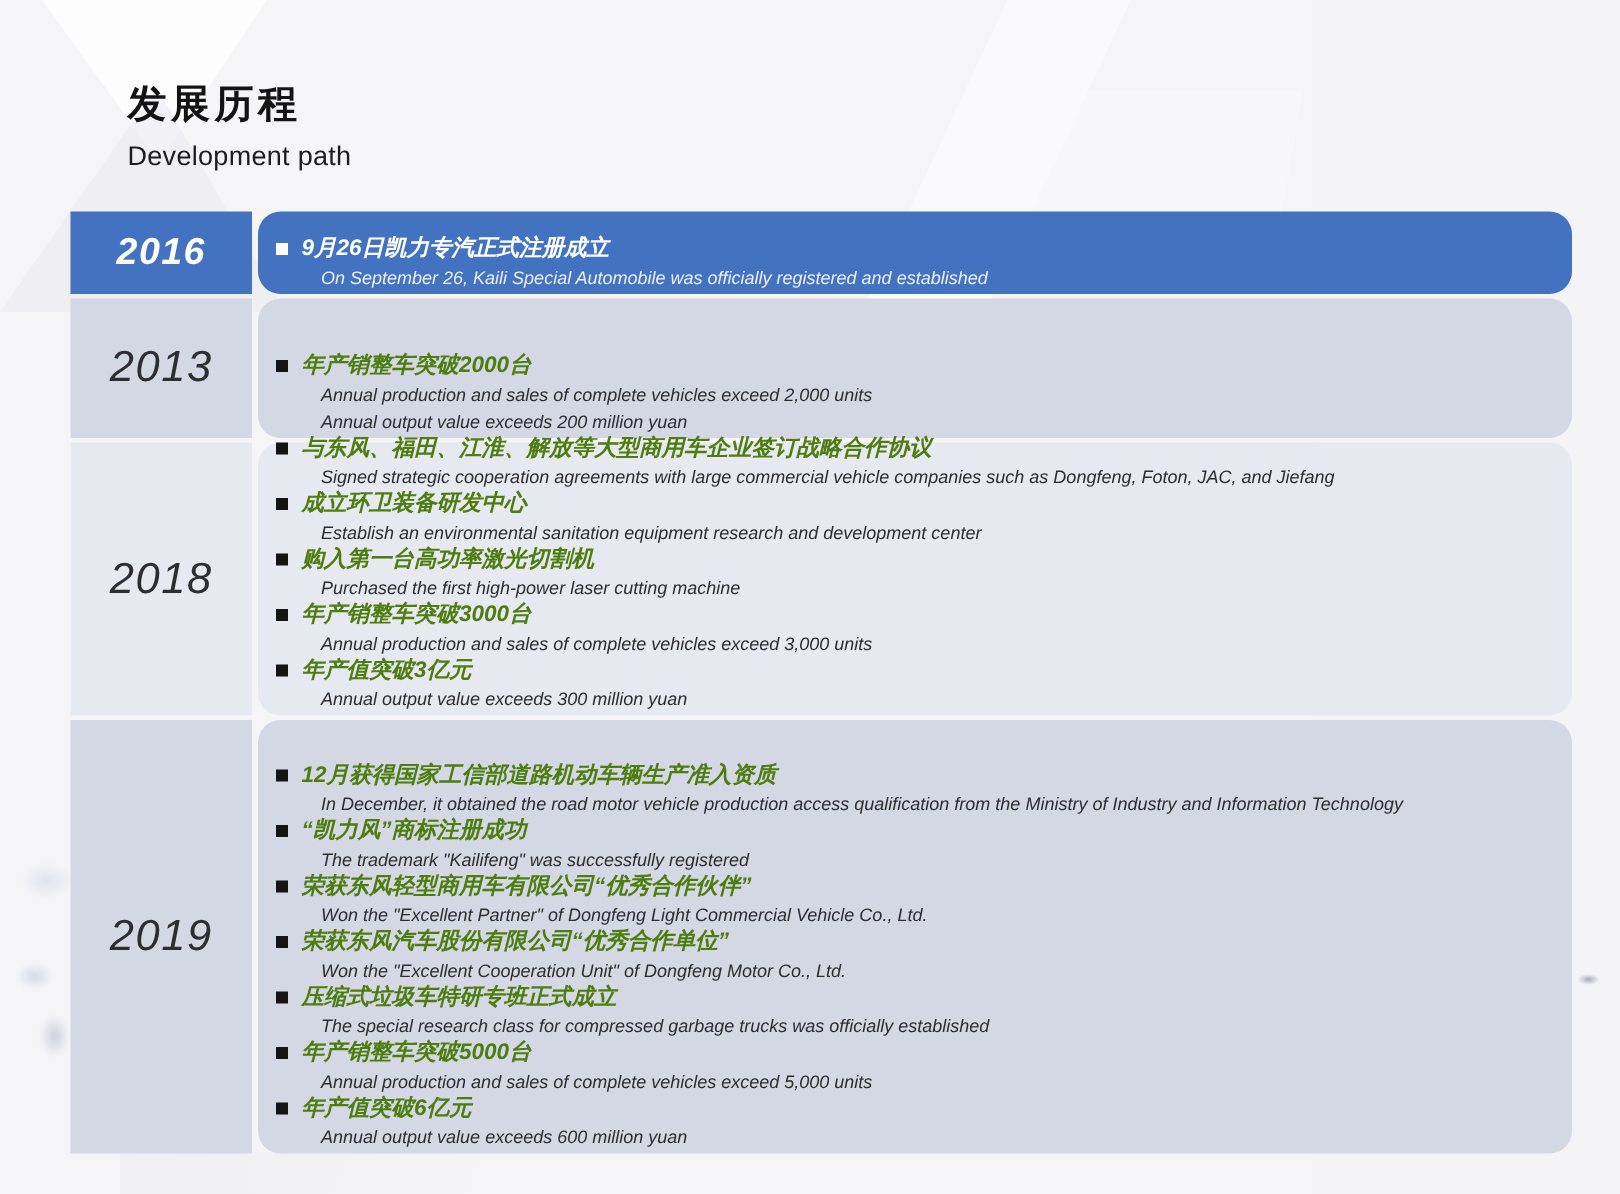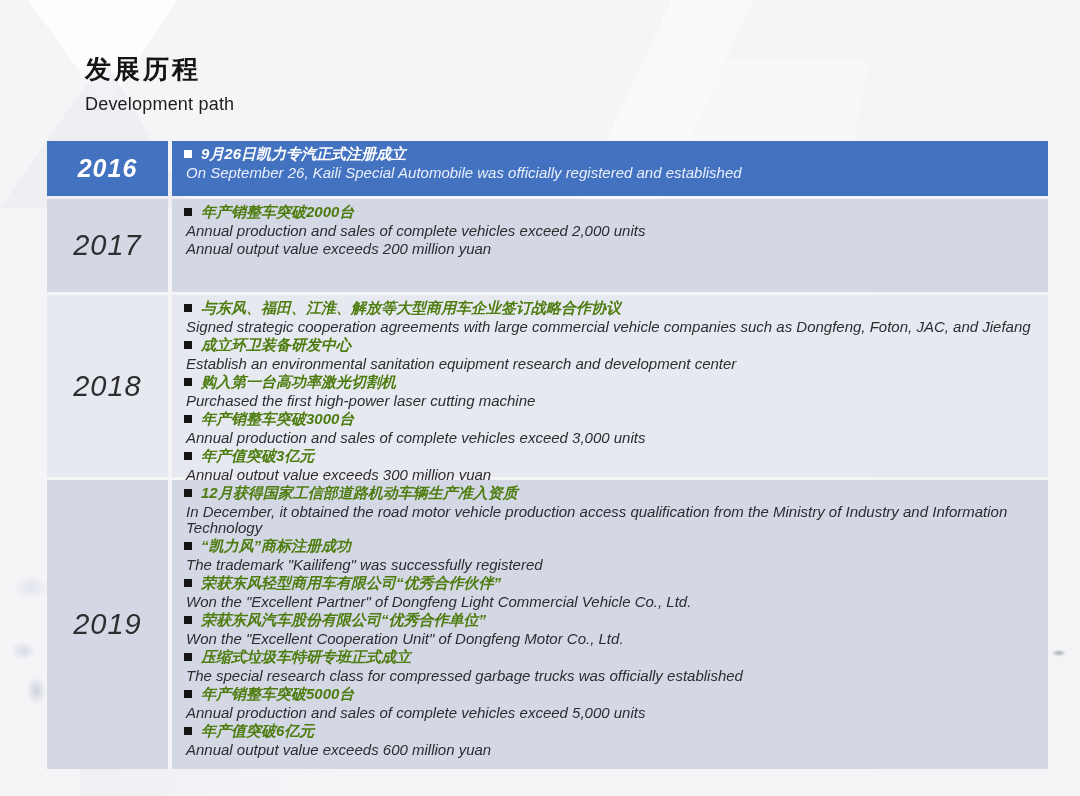--- a/index.html
+++ b/index.html
@@ -53,28 +53,29 @@
   .year,.items{background:var(--row-bg);}
   .r-accent{--row-bg:var(--accent);}
   .r-light{--row-bg:var(--row-light);}
   .r-dark{--row-bg:var(--row-dark);}
   .year{
     flex:0 0 121px;display:flex;align-items:center;justify-content:center;
     font-size:29px;font-weight:400;color:#2e2e31;letter-spacing:1px;
   }
   .r-accent .year{color:#ffffff;font-weight:bold;font-size:25px;}
   .items{
-    flex:1;display:flex;flex-direction:column;justify-content:flex-start;
+    flex:1;display:flex;flex-direction:column;justify-content:flex-end;
     padding:3px 8px 3px 12px;
+    border-radius:15px;
   }
   .item{}
   .zh-line{display:flex;align-items:center;}
   .bullet{flex:0 0 8px;width:8px;height:8px;background:#141414;margin-right:9px;}
   .zh{font-size:15px;line-height:19px;font-weight:600;color:#4d7c0f;}
-  .en{font-size:15px;line-height:16px;color:#2d2d30;margin-left:2px;margin-top:2px;}
+  .en{font-size:12px;line-height:16px;color:#2d2d30;margin-left:30px;margin-top:2px;}
   .r-accent .bullet{background:#ffffff;}
   .r-accent .zh{color:#ffffff;}
   .r-accent .en{color:#e9effb;}
 </style>
 </head>
 <body>
 
 <div class="slide">
   <div class="deco deco-tl-white"></div>
   <div class="deco deco-tl-gray"></div>
@@ -96,21 +97,21 @@
           <div class="item">
     <div class="zh-line">
       <span class="bullet"></span>
       <span class="zh">9月26日凯力专汽正式注册成立</span>
     </div>
     <div class="en">On September 26, Kaili Special Automobile was officially registered and established</div>
   </div>
         </div>
   </div>
       <div class="row r-dark">
-    <div class="year">2017</div>
+    <div class="year">2013</div>
     <div class="items">
           <div class="item">
     <div class="zh-line">
       <span class="bullet"></span>
       <span class="zh">年产销整车突破2000台</span>
     </div>
     <div class="en">Annual production and sales of complete vehicles exceed 2,000 units</div>
   </div>
           <div class="item">
     <div class="en">Annual output value exceeds 200 million yuan</div>

